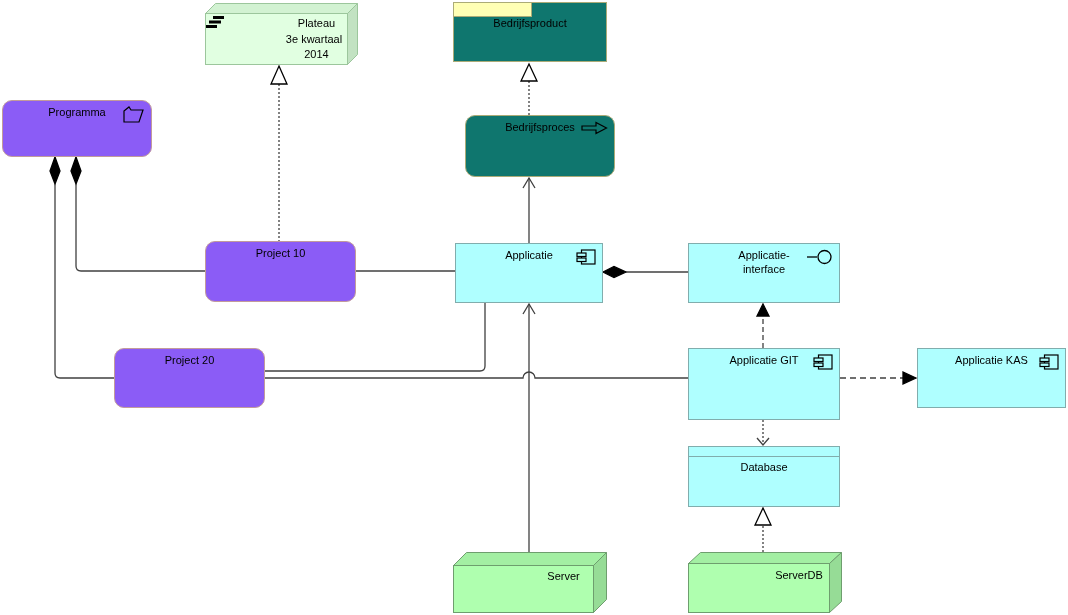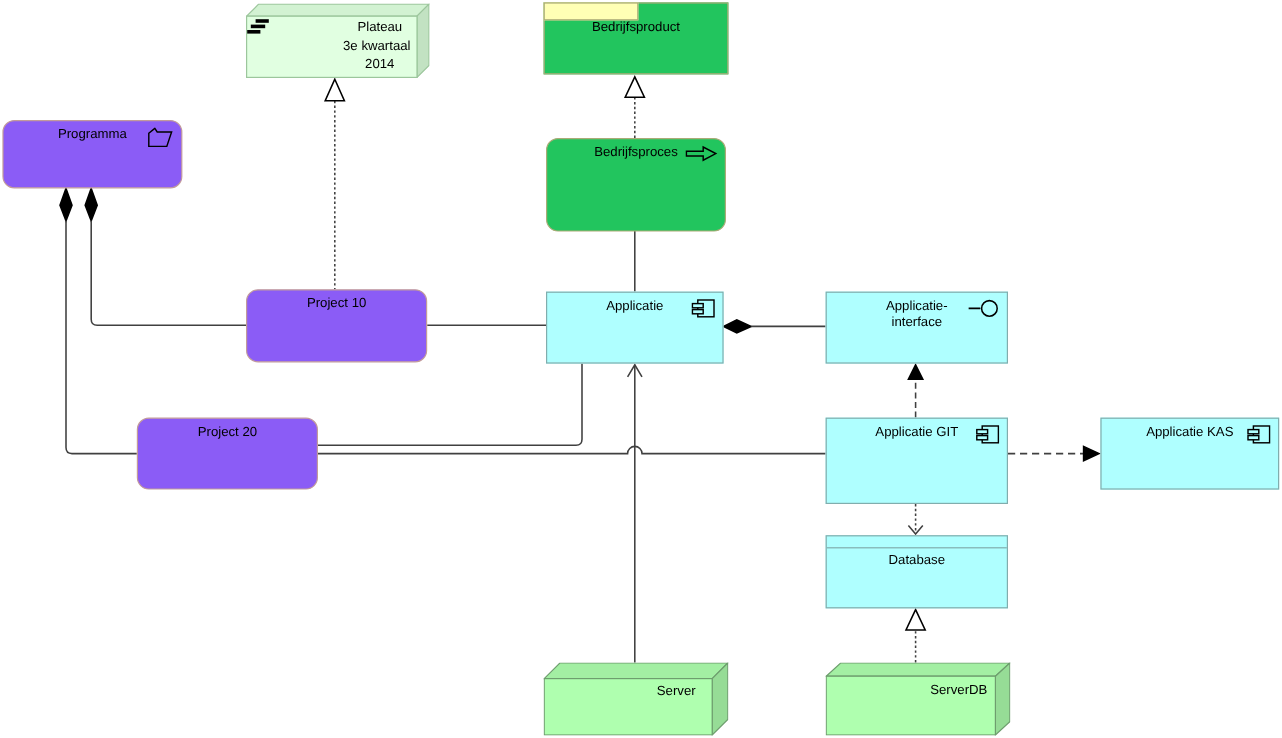--- a/index.html
+++ b/index.html
@@ -5,21 +5,21 @@
   html,body{margin:0;padding:0;background:#fff;}
   .canvas{
     position:relative;width:1068px;height:615px;background:#ffffff;overflow:hidden;
     font-family:"Liberation Sans", sans-serif;font-size:11px;color:#000;
   }
   .wires{position:absolute;left:0;top:0;z-index:1;}
   .node{position:absolute;z-index:2;box-sizing:border-box;text-align:center;}
   .rect{border:1px solid;}
   .round{border-radius:10px;}
   .pink{background:#8b5cf6;border-color:#C29B9B;}
-  .yellow{background:#22c55e;border-color:#ABAB77;}
+  .yellow{background:#0f766e;border-color:#ABAB77;}
   .cyan{background:#AFFFFF;border-color:#81ADAD;}
   .lbl{display:block;padding-top:4px;line-height:14px;}
   .lbl.pad-lg{padding-top:13px;}
   .icon{position:absolute;top:5px;right:6px;}
   .tab{position:absolute;left:-1px;top:-1px;width:77px;height:13px;background:#FFFFB5;
        border:1px solid #ABAB77;}
   .band{position:absolute;left:0;top:0;width:100%;height:9px;border-bottom:1px solid #81ADAD;}
   .node3d{background:transparent;padding-left:40px;}
   .node3d svg{position:absolute;left:0;top:0;}
   .lbl3d{position:absolute;display:block;width:100%;text-align:center;line-height:15px;}
@@ -115,21 +115,21 @@
       <rect x="4" y="5.5" width="12" height="3" fill="#000"></rect>
       <rect x="1" y="10" width="11" height="3" fill="#000"></rect>
     </svg>
   </div>
 
   <div class="node rect yellow" style="left:453px;top:2px;width:154px;height:60px;">
     <div class="tab"></div>
     <span class="lbl pad-lg">Bedrijfsproduct</span>
   </div>
 
-  <div class="node rect yellow round" style="left:455px;top:115px;width:150px;height:78px;">
+  <div class="node rect yellow round" style="left:465px;top:115px;width:150px;height:62px;">
     <span class="lbl">Bedrijfsproces</span>
     <svg class="icon" width="27" height="14" viewBox="0 0 27 14">
       <path d="M1,5 H15 V1.5 L25.5,7 L15,12.5 V9 H1 Z" fill="none" stroke="#000" stroke-width="1.2"></path>
     </svg>
   </div>
 
   <div class="node rect pink round" style="left:2px;top:100px;width:150px;height:57px;">
     <span class="lbl">Programma</span>
     <svg class="icon" width="24" height="18" viewBox="0 0 24 18">
       <polygon points="3,5 8,1 10,4 22,4 18,16 3,16" fill="none" stroke="#000" stroke-width="1.2"></polygon>

